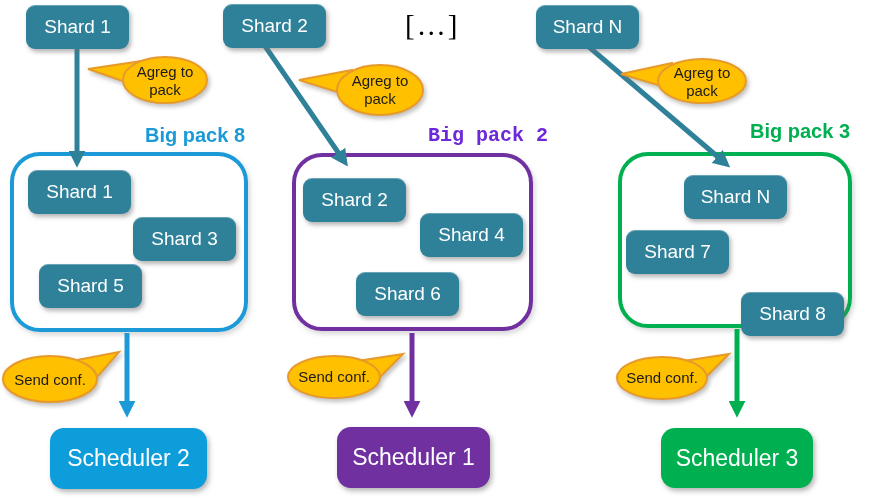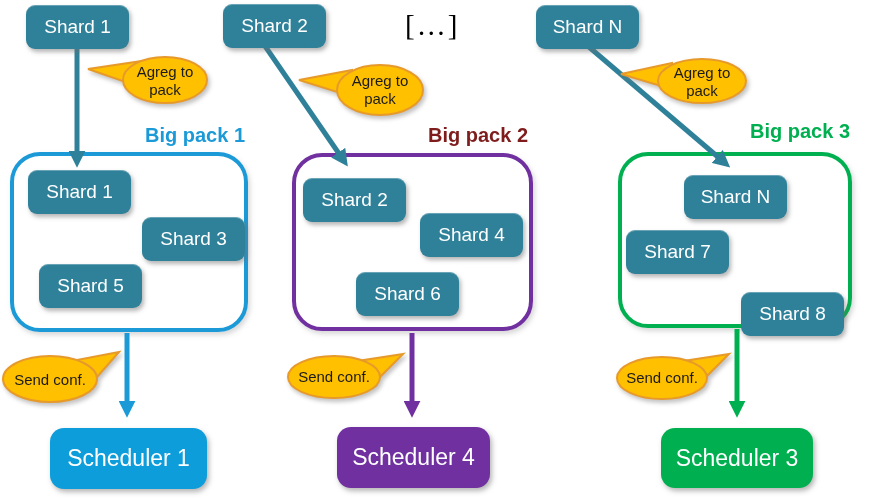--- a/index.html
+++ b/index.html
@@ -23,21 +23,21 @@
   .pack {
     position:absolute; box-sizing:border-box; border-radius:30px; z-index:1;
     border:4px solid; background:transparent;
     box-shadow:2px 3px 5px rgba(140,140,140,.35);
   }
   .pack.c1 { border-color:#1B9AD7; }
   .pack.c2 { border-color:#7030A0; }
   .pack.c3 { border-color:#00B050; }
   .pack-label { position:absolute; font-weight:bold; font-size:20px; z-index:10; white-space:nowrap; }
   .pack-label.c1 { color:#1B9AD7; }
-  .pack-label.c2 { color:#7f1d1d; }
+  .pack-label.c2 { color:#6d28d9;font-family:Liberation Mono, monospace; }
   .pack-label.c3 { color:#00B050; }
   .sched {
     position:absolute; border-radius:14px; color:#fff; font-size:23px; z-index:10;
     display:flex; align-items:center; justify-content:center;
     box-shadow:2px 3px 5px rgba(110,110,110,.5);
   }
   .sched.c1 { background:#0D9DDB; width:157px; height:61px; }
   .sched.c2 { background:#7030A0; width:153px; height:61px; }
   .sched.c3 { background:#00B050; width:152px; height:60px; }
   .bubble-text {
@@ -107,41 +107,41 @@
 
   <div class="shard" style="left:26px; top:5px;">Shard 1</div>
   <div class="shard" style="left:223px; top:4px;">Shard 2</div>
   <div class="ellipsis">[…]</div>
   <div class="shard" style="left:536px; top:5px;">Shard N</div>
 
   <div class="bubble-text" style="left:121px; top:58px; width:88px; height:45px;">Agreg to pack</div>
   <div class="bubble-text" style="left:336px; top:66px; width:88px; height:48px;">Agreg to pack</div>
   <div class="bubble-text" style="left:658px; top:60px; width:88px; height:43px;">Agreg to pack</div>
 
-  <div class="pack-label c1" style="left:145px; top:124px;">Big pack 1</div>
+  <div class="pack-label c1" style="left:145px; top:124px;">Big pack 8</div>
   <div class="pack-label c2" style="left:428px; top:124px;">Big pack 2</div>
   <div class="pack-label c3" style="left:750px; top:120px;">Big pack 3</div>
 
   <div class="pack c1" style="left:10px; top:152px; width:238px; height:180px;"></div>
   <div class="pack c2" style="left:292px; top:153px; width:241px; height:178px;"></div>
   <div class="pack c3" style="left:618px; top:152px; width:234px; height:176px;"></div>
 
   <div class="shard" style="left:28px; top:170px;">Shard 1</div>
-  <div class="shard" style="left:142px; top:217px;">Shard 3</div>
+  <div class="shard" style="left:133px; top:217px;">Shard 3</div>
   <div class="shard" style="left:39px; top:264px;">Shard 5</div>
 
   <div class="shard" style="left:303px; top:178px;">Shard 2</div>
   <div class="shard" style="left:420px; top:213px;">Shard 4</div>
   <div class="shard" style="left:356px; top:272px;">Shard 6</div>
 
   <div class="shard" style="left:684px; top:175px;">Shard N</div>
   <div class="shard" style="left:626px; top:230px;">Shard 7</div>
   <div class="shard" style="left:741px; top:259px;margin-top:33px;">Shard 8</div>
 
   <div class="bubble-text" style="left:3px; top:357px; width:94px; height:45px;">Send conf.</div>
   <div class="bubble-text" style="left:288px; top:356px; width:92px; height:42px;">Send conf.</div>
   <div class="bubble-text" style="left:617px; top:357px; width:90px; height:42px;">Send conf.</div>
 
-  <div class="sched c1" style="left:50px; top:428px;">Scheduler 1</div>
-  <div class="sched c2" style="left:337px; top:427px;">Scheduler 4</div>
+  <div class="sched c1" style="left:50px; top:428px;">Scheduler 2</div>
+  <div class="sched c2" style="left:337px; top:427px;">Scheduler 1</div>
   <div class="sched c3" style="left:661px; top:428px;text-align:right;">Scheduler 3</div>
 
 </div>
 
 </body></html>

